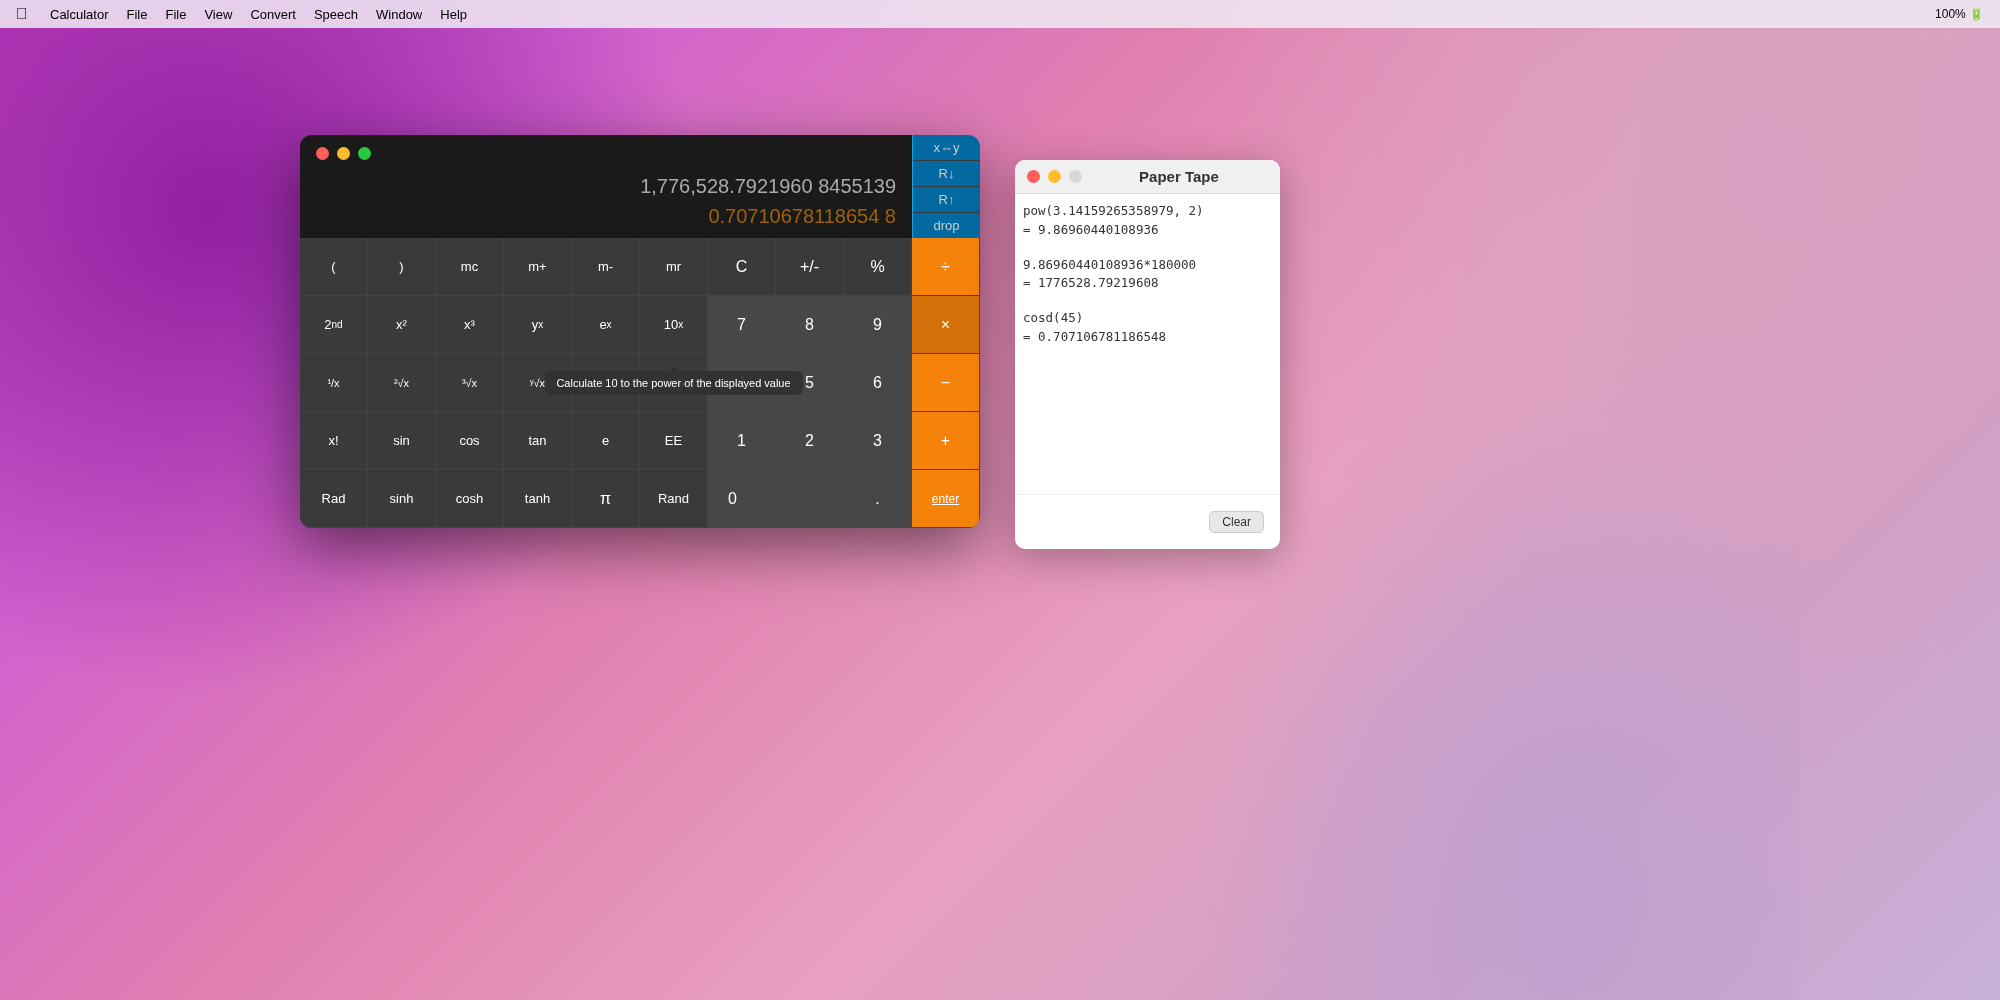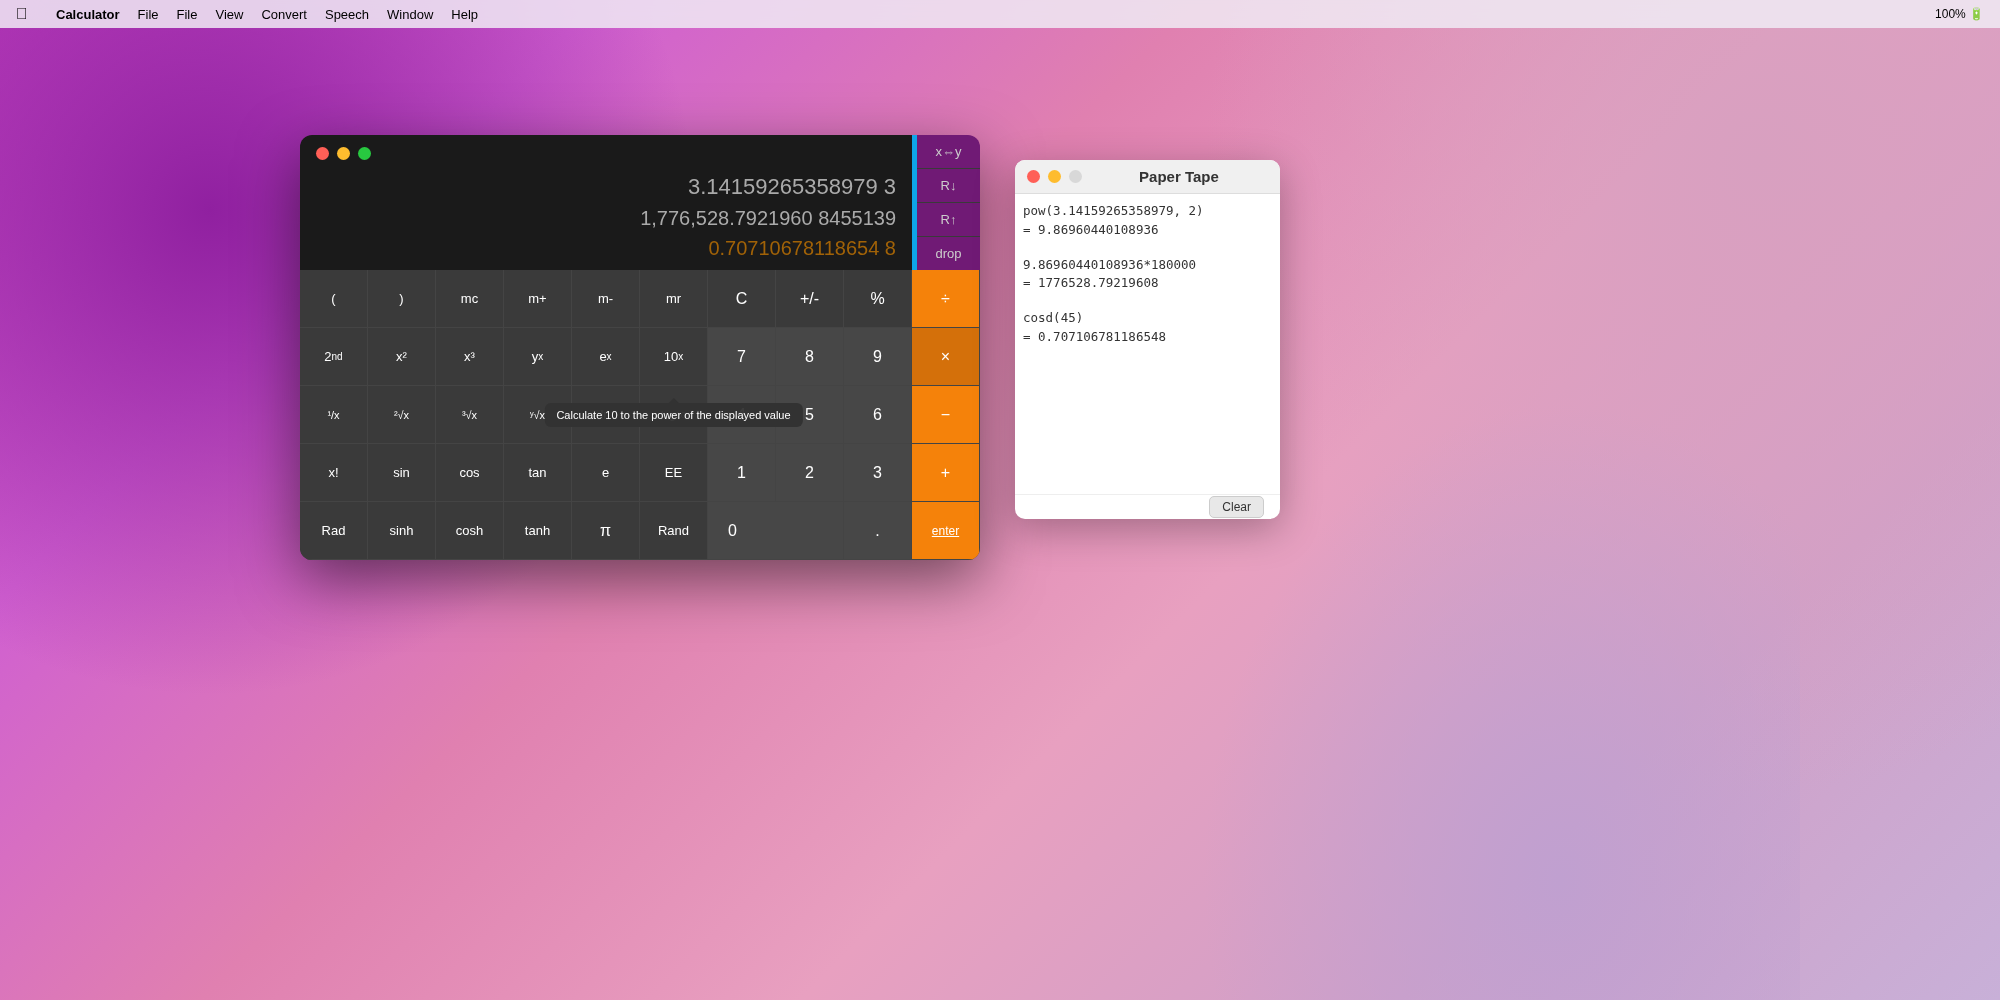--- a/index.html
+++ b/index.html
@@ -68,22 +68,21 @@
     }
     .menubar-apple {
       font-size: 16px;
       margin-right: 4px;
     }
     .menubar-item {
       cursor: default;
       white-space: nowrap;
     }
     .menubar-item.bold {
-      font-weight: 700;
-      margin-left: 6px;
+      font-weight: 400;
     }
 
     
     .calc-window {
       position: absolute;
       top: 135px;
       left: 300px;
       width: 680px;
       border-radius: 12px;
       overflow: hidden;
@@ -227,21 +226,21 @@
       font-size: 12.5px;
       color: #333;
       line-height: 1.5;
     }
 
     .pt-entry {
       margin-bottom: 16px;
     }
 
     .pt-footer {
-      padding: 1px 16px;
+      padding: 16px 16px;
       display: flex;
       justify-content: flex-end;
       border-top: 1px solid #eee;
     }
 
     .pt-clear-btn {
       background: #e8e8e8;
       border: 1px solid #ccc;
       border-radius: 5px;
       padding: 3px 12px;
@@ -255,24 +254,24 @@
       position: relative;
       display: flex;
     }
     .calc-display-main {
       flex: 1;
       background: #1a1a1a;
       padding: 12px 16px 8px 16px;
     }
     .calc-display-side {
       width: 68px;
-      background: #701a75;
+      background: #0369a1;
       display: flex;
       flex-direction: column;
-      border-left: 5px solid #0ea5e9;
+      border-left: 1px solid #0ea5e9;
     }
     .display-side-btn {
       flex: 1;
       background: transparent;
       border: none;
       border-bottom: 1px solid #3a3a3a;
       color: #ccc;
       font-size: 13px;
       cursor: pointer;
       display: flex;
@@ -317,21 +316,20 @@
 <div class="calc-window">
 
   <div class="calc-display-wrapper">
     <div class="calc-display-main">
 
       <div class="window-controls">
         <div class="wc-btn wc-close"></div>
         <div class="wc-btn wc-min"></div>
         <div class="wc-btn wc-max"></div>
       </div>
-      <div class="display-line primary">3.14159265358979 3</div>
       <div class="display-line secondary">1,776,528.7921960 8455139</div>
       <div class="display-line tertiary">0.70710678118654 8</div>
     </div>
     <div class="calc-display-side">
       <button class="display-side-btn">x⇔y</button>
       <button class="display-side-btn">R↓</button>
       <button class="display-side-btn">R↑</button>
       <button class="display-side-btn">drop</button>
     </div>
   </div>

